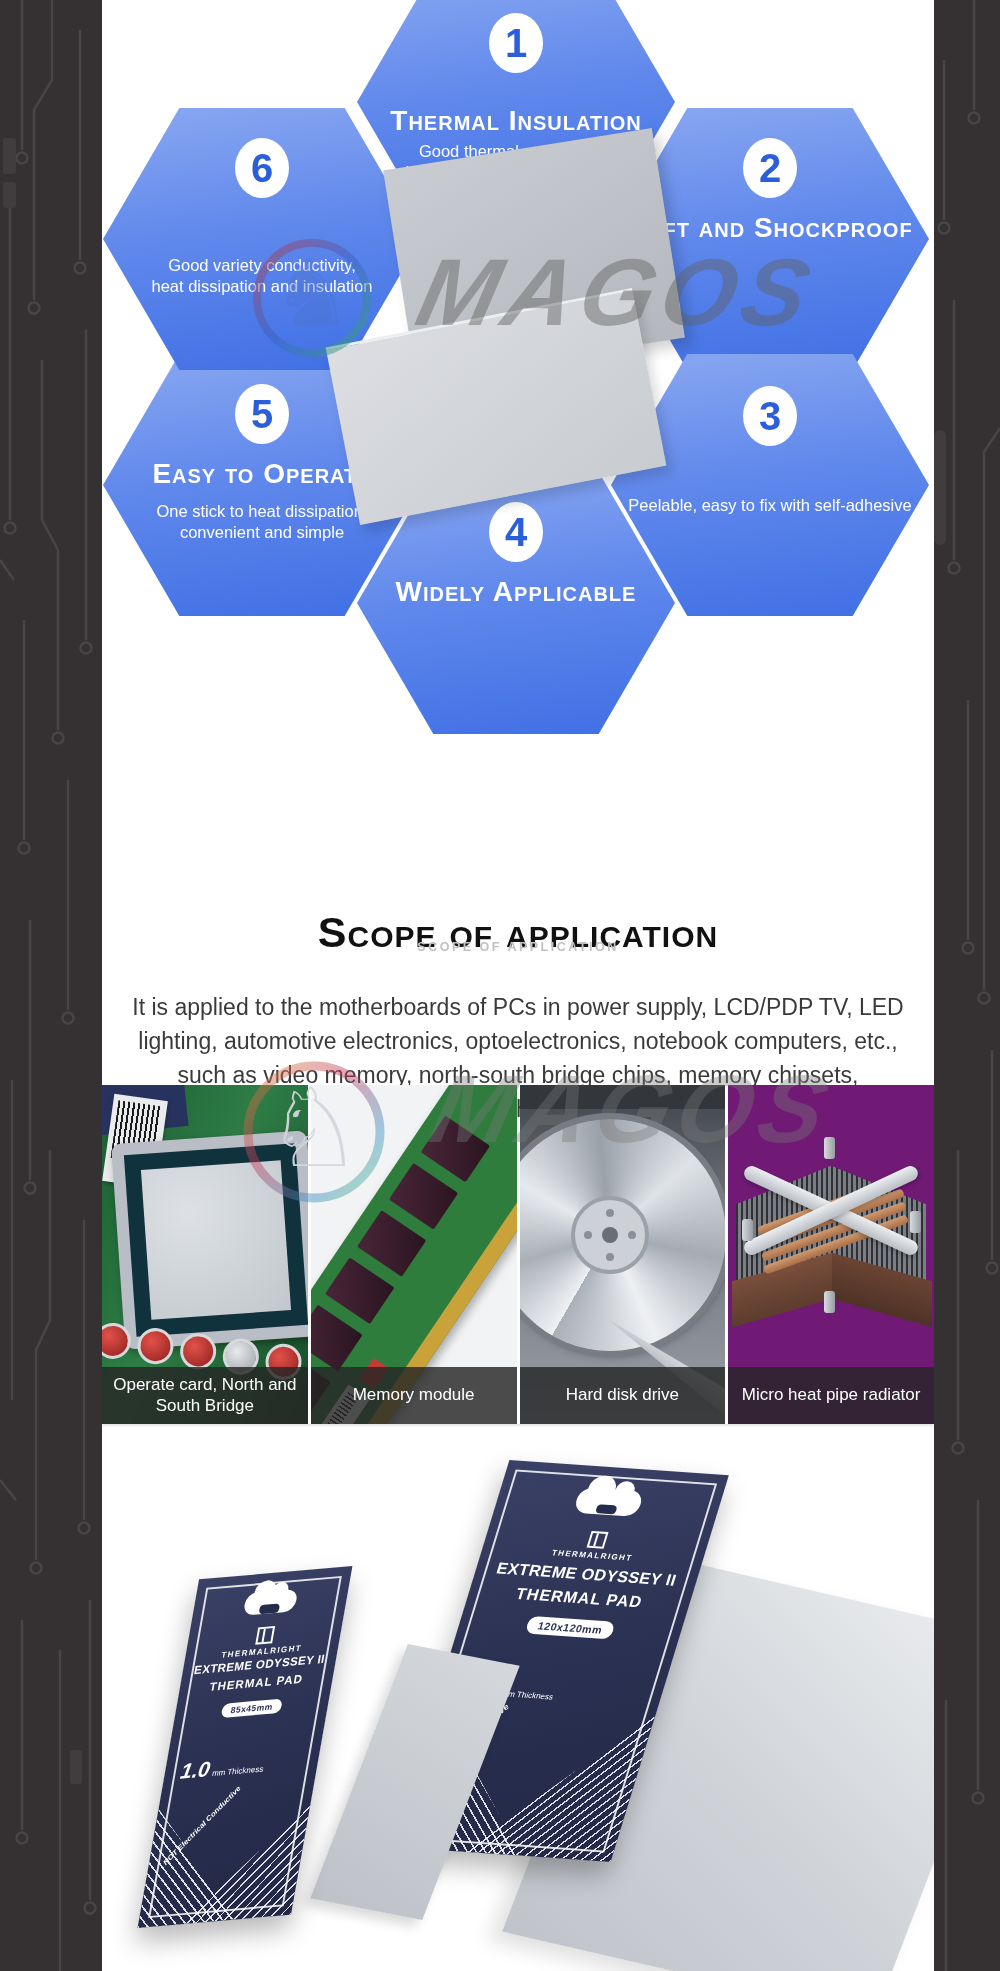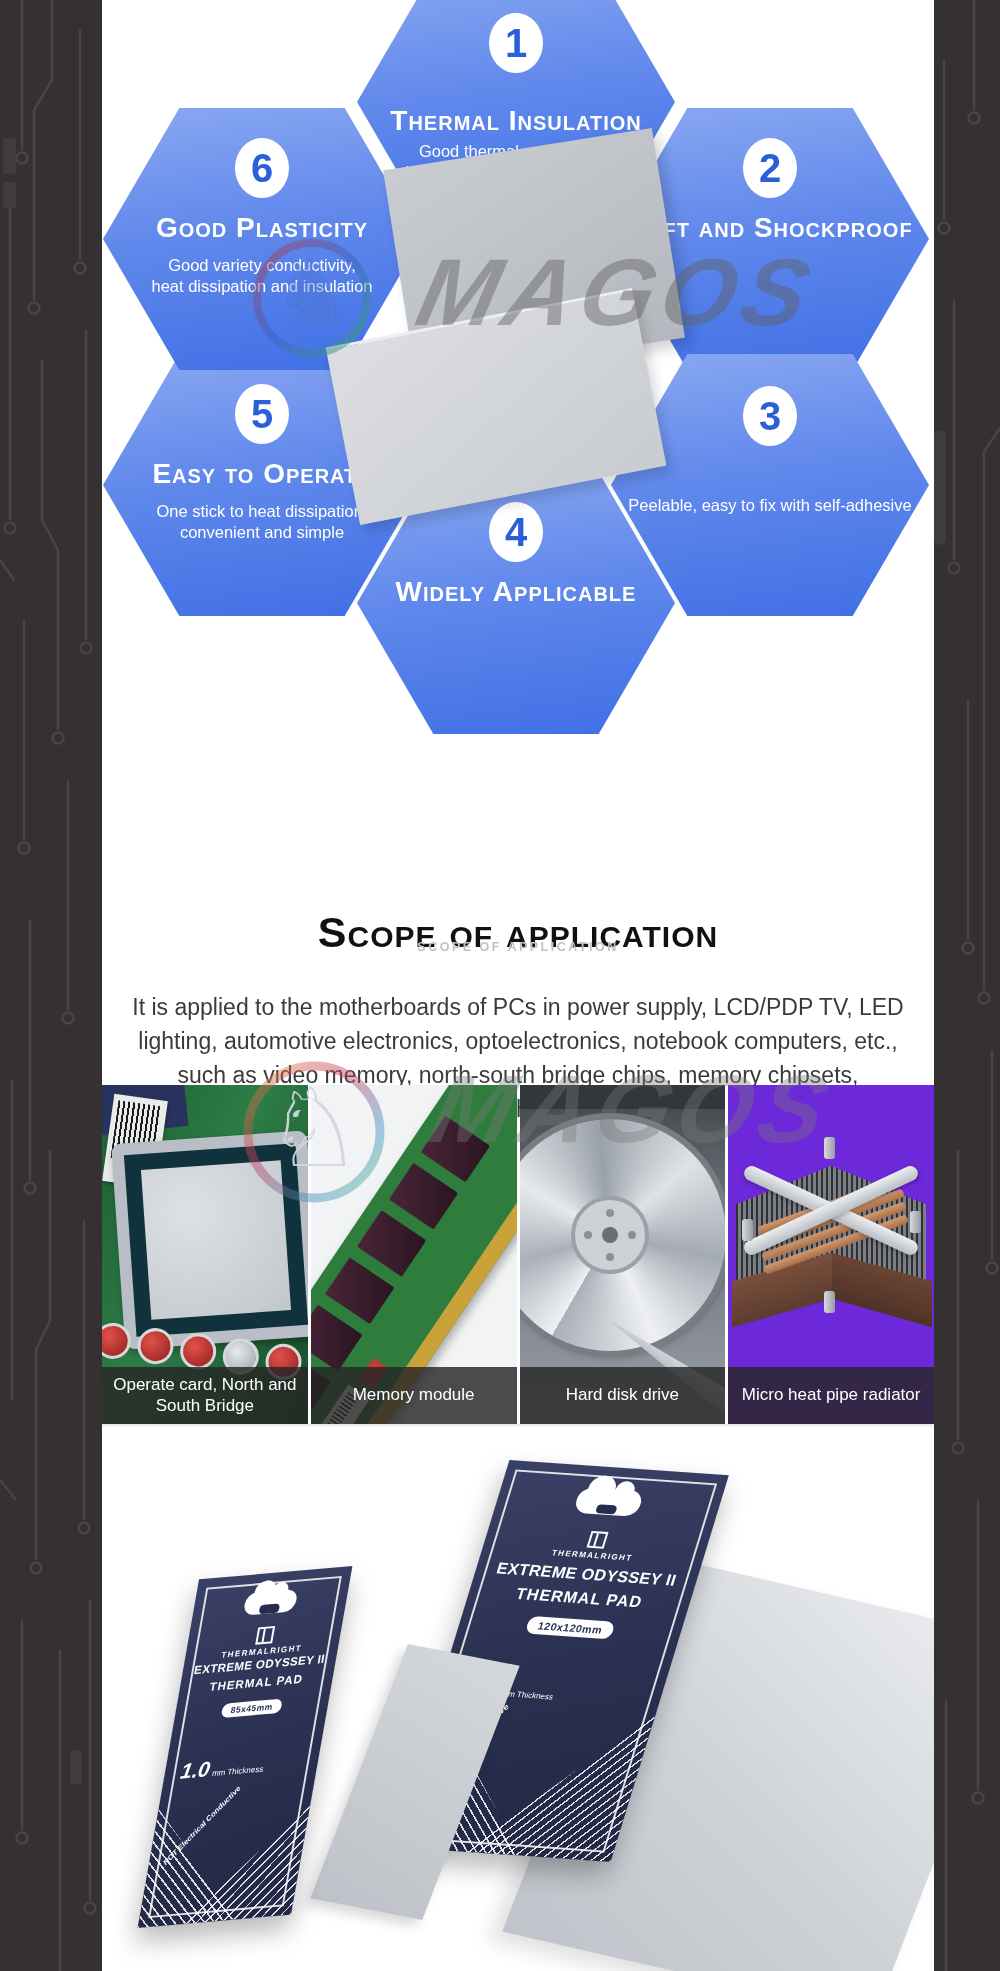--- a/index.html
+++ b/index.html
@@ -142,21 +142,21 @@
   
   .t3{background:#f2f3f5;}
   .t3-stick{position:absolute;left:-120px;top:96px;width:460px;height:122px;background:#2e7d3d;
     transform:rotate(-56deg);border-bottom:16px solid #c9a23a;box-shadow:3px 5px 10px rgba(0,0,0,.3);}
   .t3-chips{display:flex;gap:13px;padding:14px 26px;}
   .t3-chip{width:44px;height:54px;border-radius:2px;background:linear-gradient(145deg,#4a2638,#2a1420);}
   .t3-label{position:absolute;left:26px;bottom:12px;width:52px;height:26px;background:#fff;}
   .t3-label .barcode{margin:4px;height:12px;background:repeating-linear-gradient(90deg,#222 0 1.5px,#fff 1.5px 4px);}
   .t3-label2{position:absolute;left:88px;bottom:14px;width:26px;height:18px;background:#c43b36;}
   
-  .t4{background:#6d28d9;}
+  .t4{background:#701a75;}
   .t4-fins-l{position:absolute;left:8px;top:100px;width:95px;height:92px;transform:skewY(-22deg);
     background:repeating-linear-gradient(90deg,#2f3033 0 2px,#7b7f85 2px 5px);}
   .t4-fins-r{position:absolute;left:103px;top:100px;width:95px;height:92px;transform:skewY(22deg);
     background:repeating-linear-gradient(90deg,#2f3033 0 2px,#7b7f85 2px 5px);}
   .t4-base-l{position:absolute;left:4px;top:182px;width:100px;height:46px;transform:skewY(-16deg);
     background:linear-gradient(#7a4f3c,#5d3c2e);}
   .t4-base-r{position:absolute;left:104px;top:182px;width:100px;height:46px;transform:skewY(16deg);
     background:linear-gradient(#6b4433,#4f3327);}
   .t4-pipe{position:absolute;width:152px;height:9px;border-radius:4px;transform:rotate(-20deg);
     background:linear-gradient(#d29a70,#a96f48);}
@@ -320,21 +320,20 @@
 
       <div class="hex hex--n5">
         <div class="num">5</div>
         <div class="title">Easy to Operate</div>
         <div class="desc">One stick to heat dissipation,
 convenient and simple</div>
       </div>
 
       <div class="hex hex--n6">
         <div class="num">6</div>
-        <div class="title">Good Plasticity</div>
         <div class="desc">Good variety conductivity,
 heat dissipation and insulation</div>
       </div>
 
       <div class="pad pad--back"></div>
       <div class="pad pad--front"></div>
 
       <div class="wm-horse wm-horse--top">
         <svg width="124" height="124" viewBox="0 0 124 124">
           <defs>

